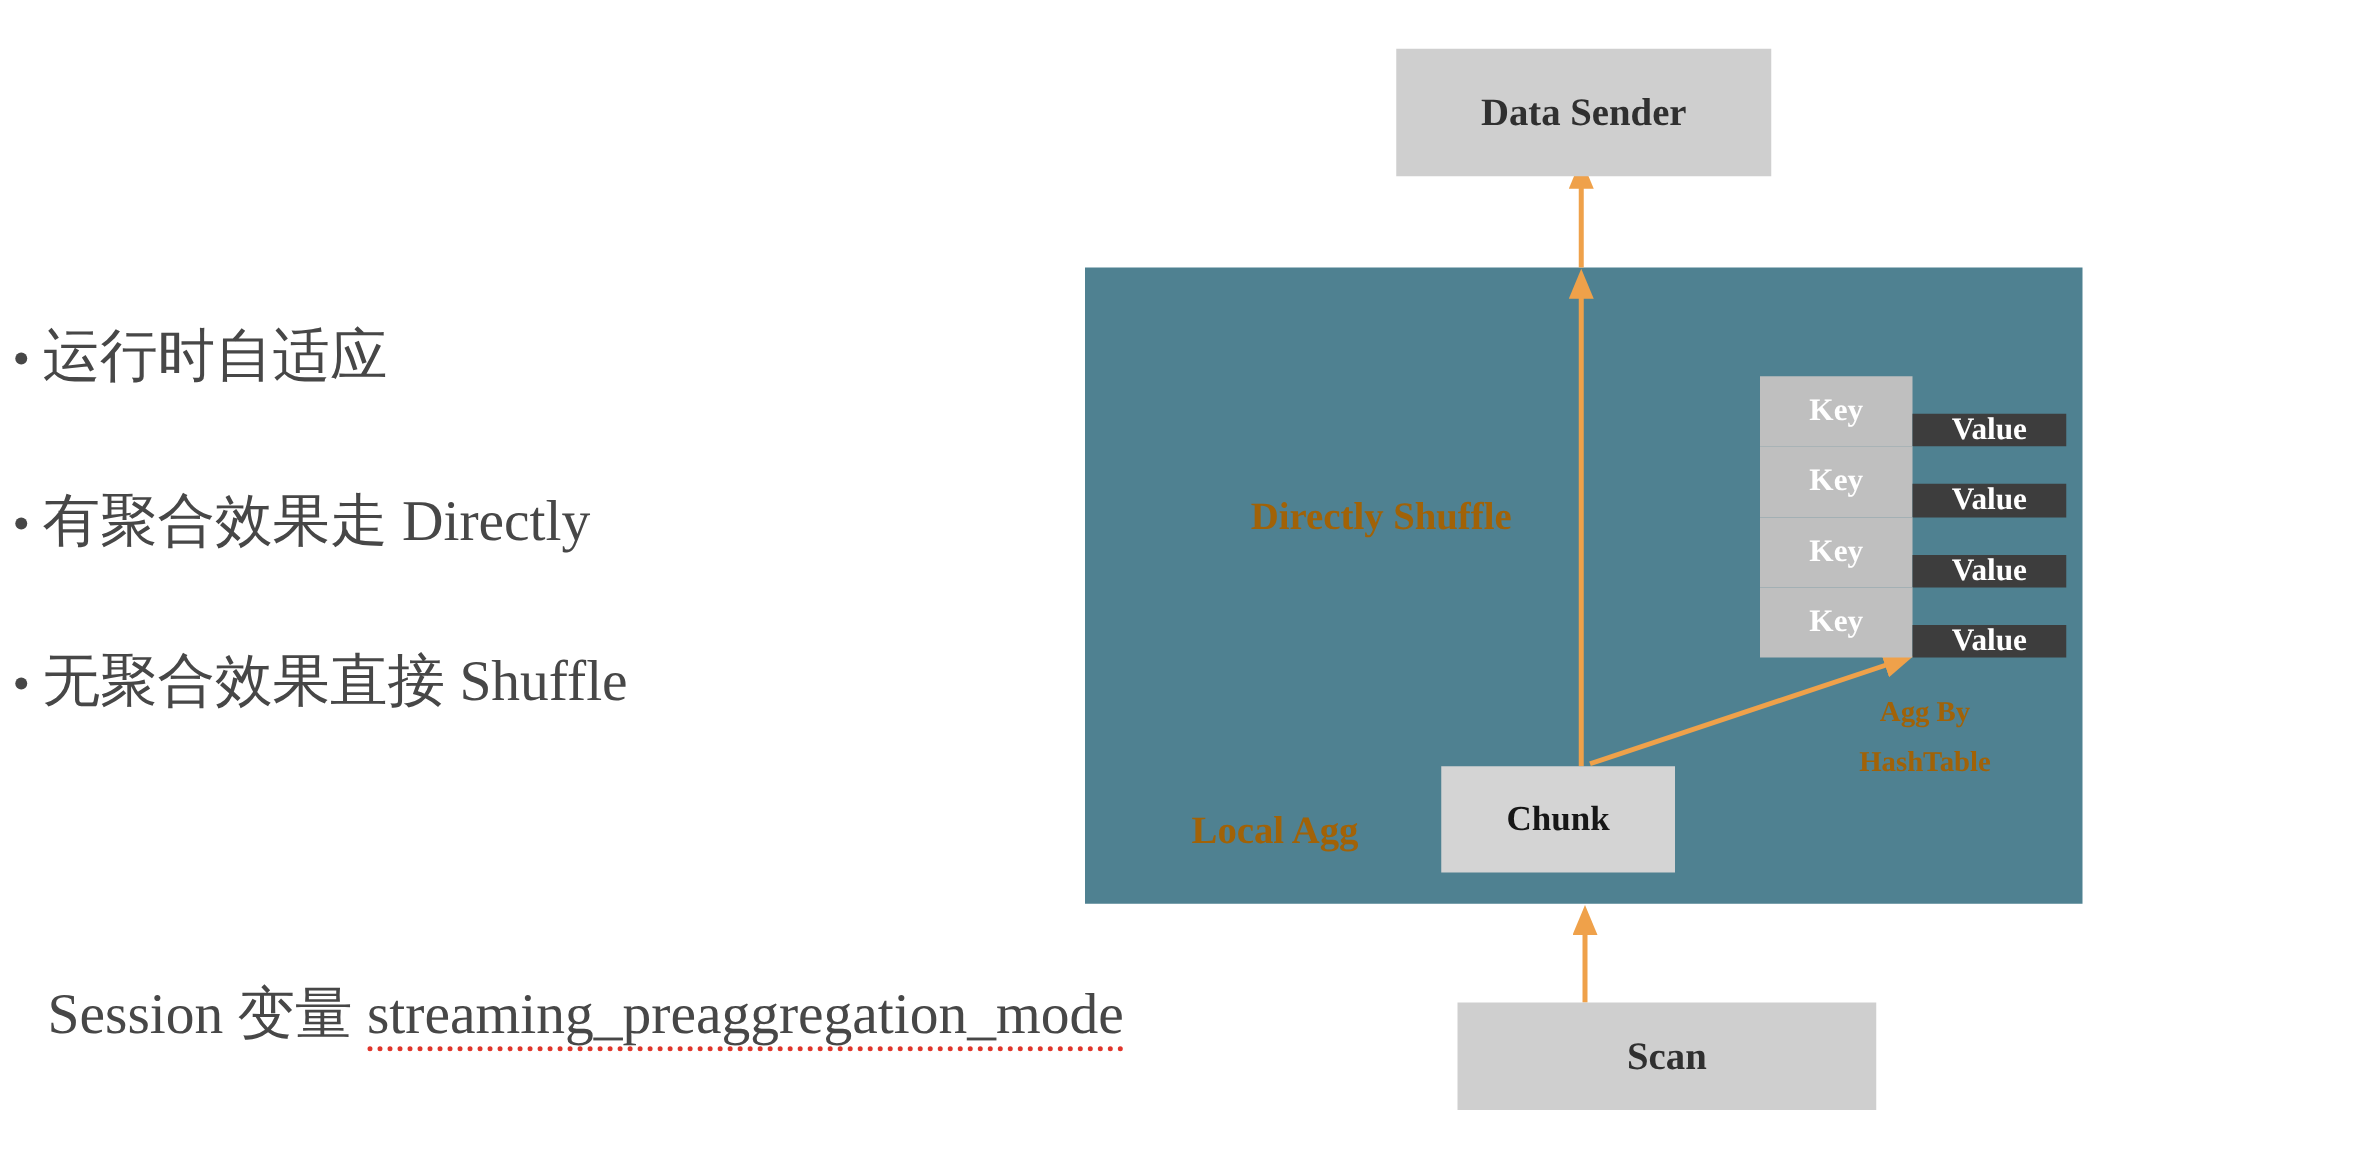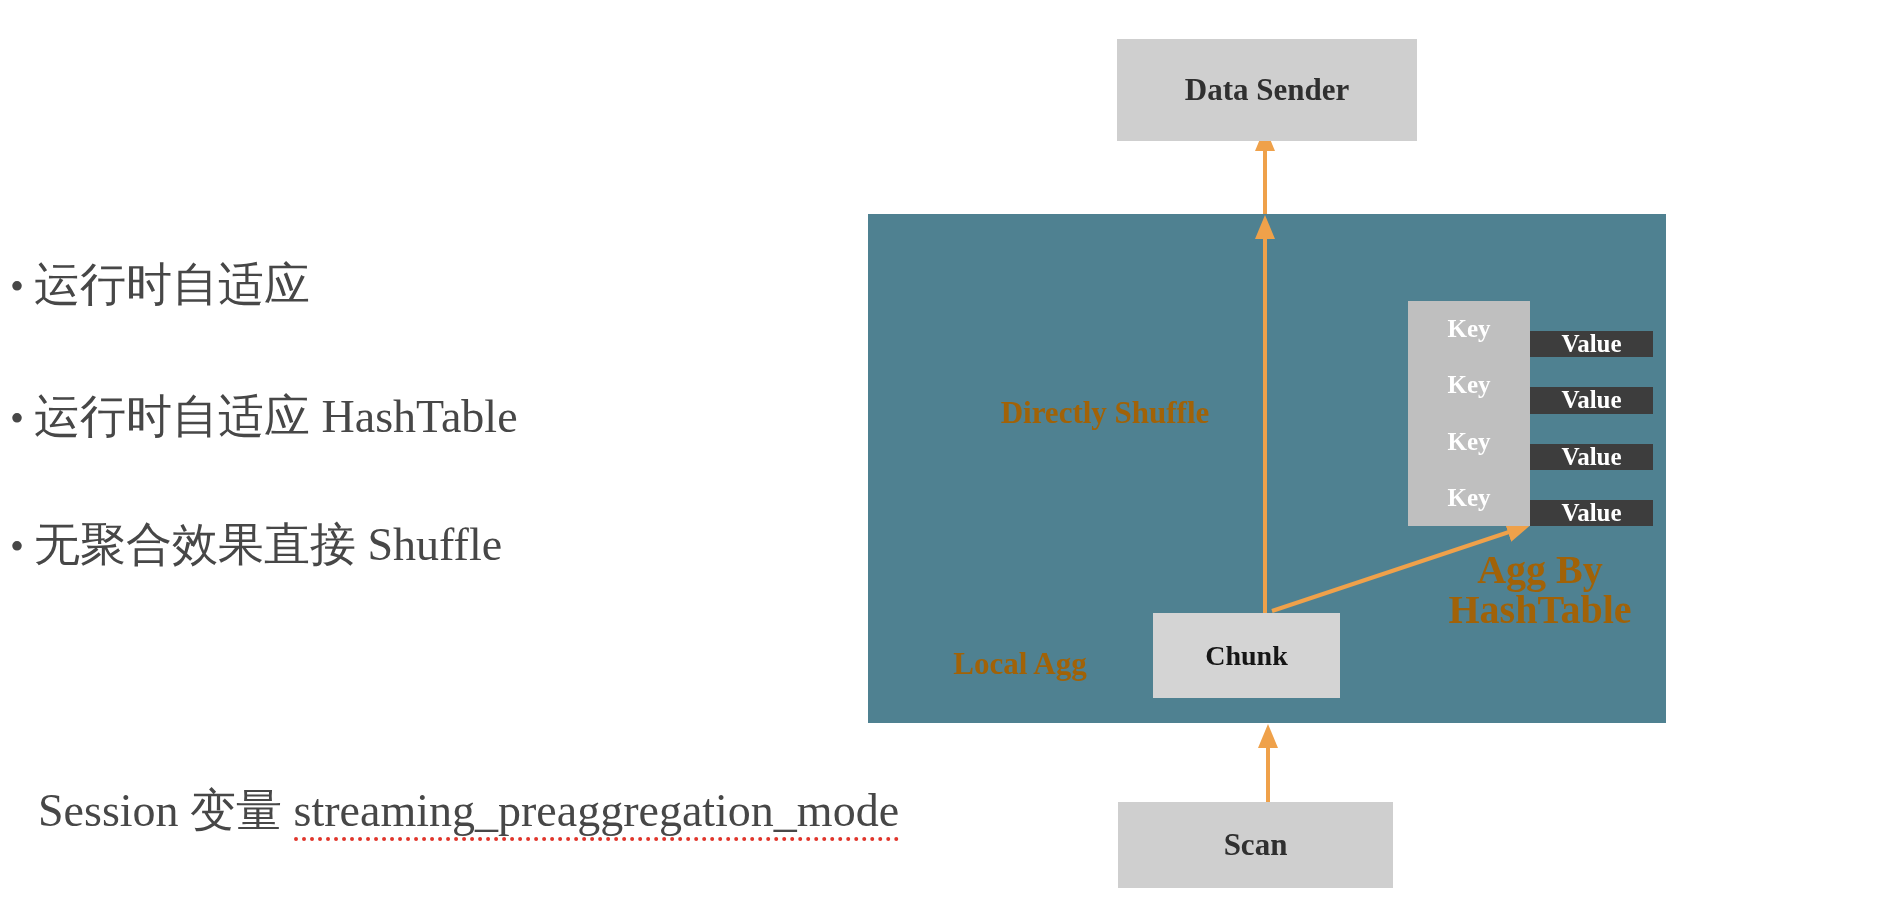--- a/index.html
+++ b/index.html
@@ -50,21 +50,21 @@
     background: #CFCFCF;
     color: #303030;
     font-weight: bold;
     font-size: 31px;
     display: flex;
     align-items: center;
     justify-content: center;
     z-index: 3;
   }
   #data-sender-box { left: 1117px; top: 39px;  width: 300px; height: 102px; }
-  #scan-box        { left: 1118px; top: 802px; width: 275px; height: 86px; }
+  #scan-box        { left: 1166px; top: 802px; width: 335px; height: 86px; }
   #chunk-box       { left: 1153px; top: 613px; width: 187px; height: 85px;
                      background: #D4D4D4; color: #161616; font-size: 28px; }
 
   #teal-box {
     position: absolute;
     left: 868px; top: 214px;
     width: 798px; height: 509px;
     background: #4F8191;
     z-index: 1;
   }
@@ -72,21 +72,21 @@
   .teal-label {
     position: absolute;
     color: #a16207;
     font-weight: bold;
     text-align: center;
     z-index: 3;
     white-space: nowrap;
   }
   #directly-shuffle-label { left: 950px;  top: 395px; width: 310px; font-size: 31px; }
   #local-agg-label        { left: 920px;  top: 646px; width: 200px; font-size: 31px; }
-  #agg-by-label           { left: 1420px; top: 550px; width: 240px; font-size: 40px;
+  #agg-by-label           { left: 1420px; top: 550px; width: 240px; font-size: 23px;
                             line-height: 40px; white-space: normal; }
 
   
   #kv-table {
     position: absolute;
     left: 1408px; top: 301px;
     width: 245px; height: 225px;
     display: grid;
     grid-template-columns: 122px 123px;
     grid-auto-rows: 56.25px;
@@ -115,21 +115,21 @@
 </style>
 </head>
 <body>
 
 <div id="stage">
 
   <div class="bullet-item" id="bullet-1">
     <span class="marker">•</span><span>运行时自适应</span>
   </div>
   <div class="bullet-item" id="bullet-2">
-    <span class="marker">•</span><span>运行时自适应 HashTable</span>
+    <span class="marker">•</span><span>有聚合效果走 Directly</span>
   </div>
   <div class="bullet-item" id="bullet-3">
     <span class="marker">•</span><span>无聚合效果直接 Shuffle</span>
   </div>
 
   <div class="session-note">
     <span>Session 变量 </span><span class="variable">streaming_preaggregation_mode</span>
   </div>
 
   <div class="gray-box" id="data-sender-box">

